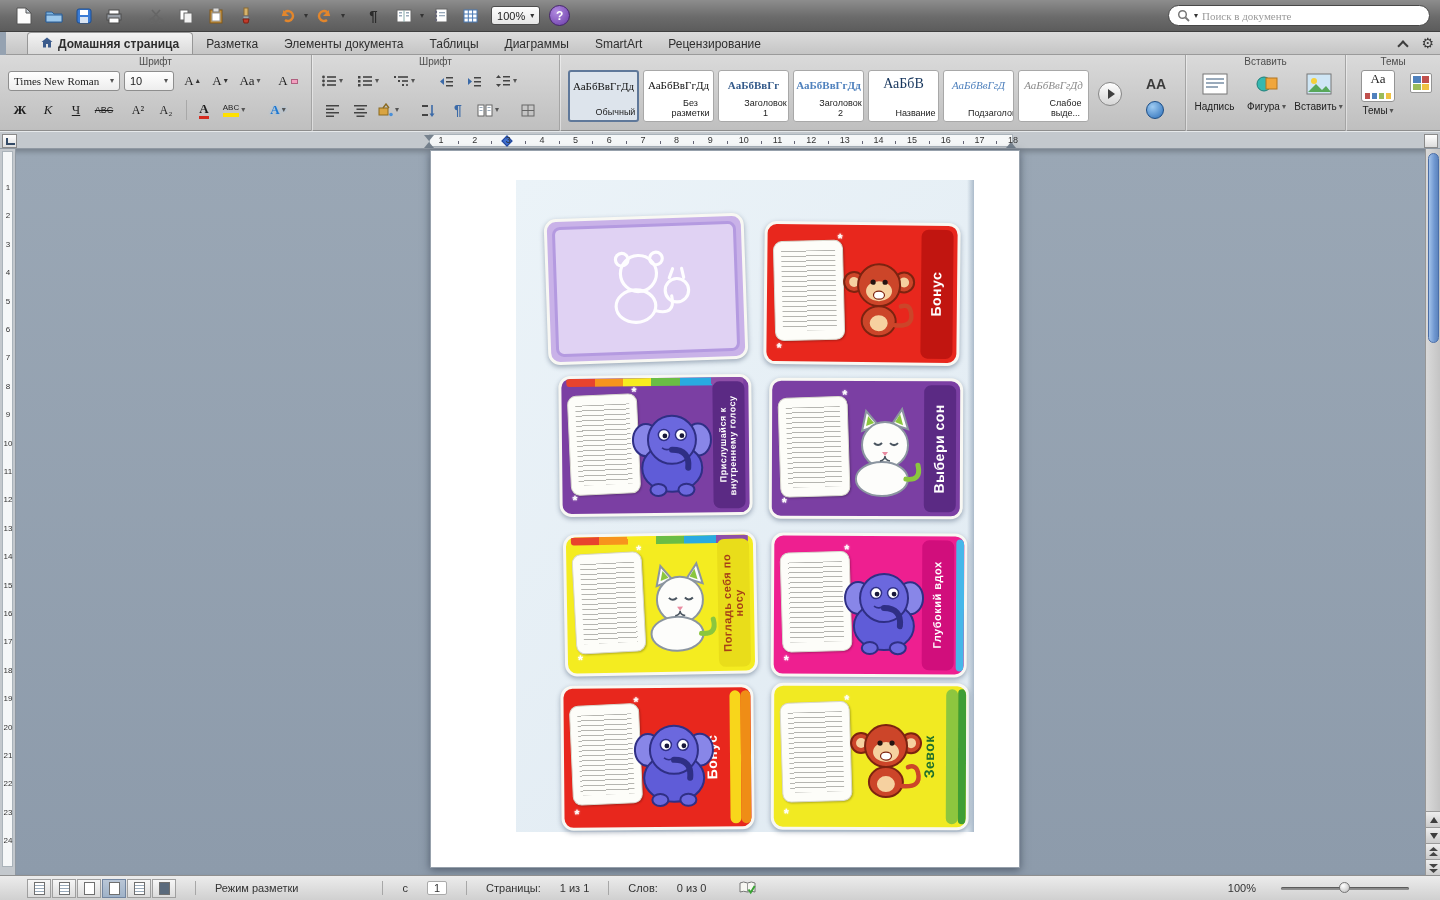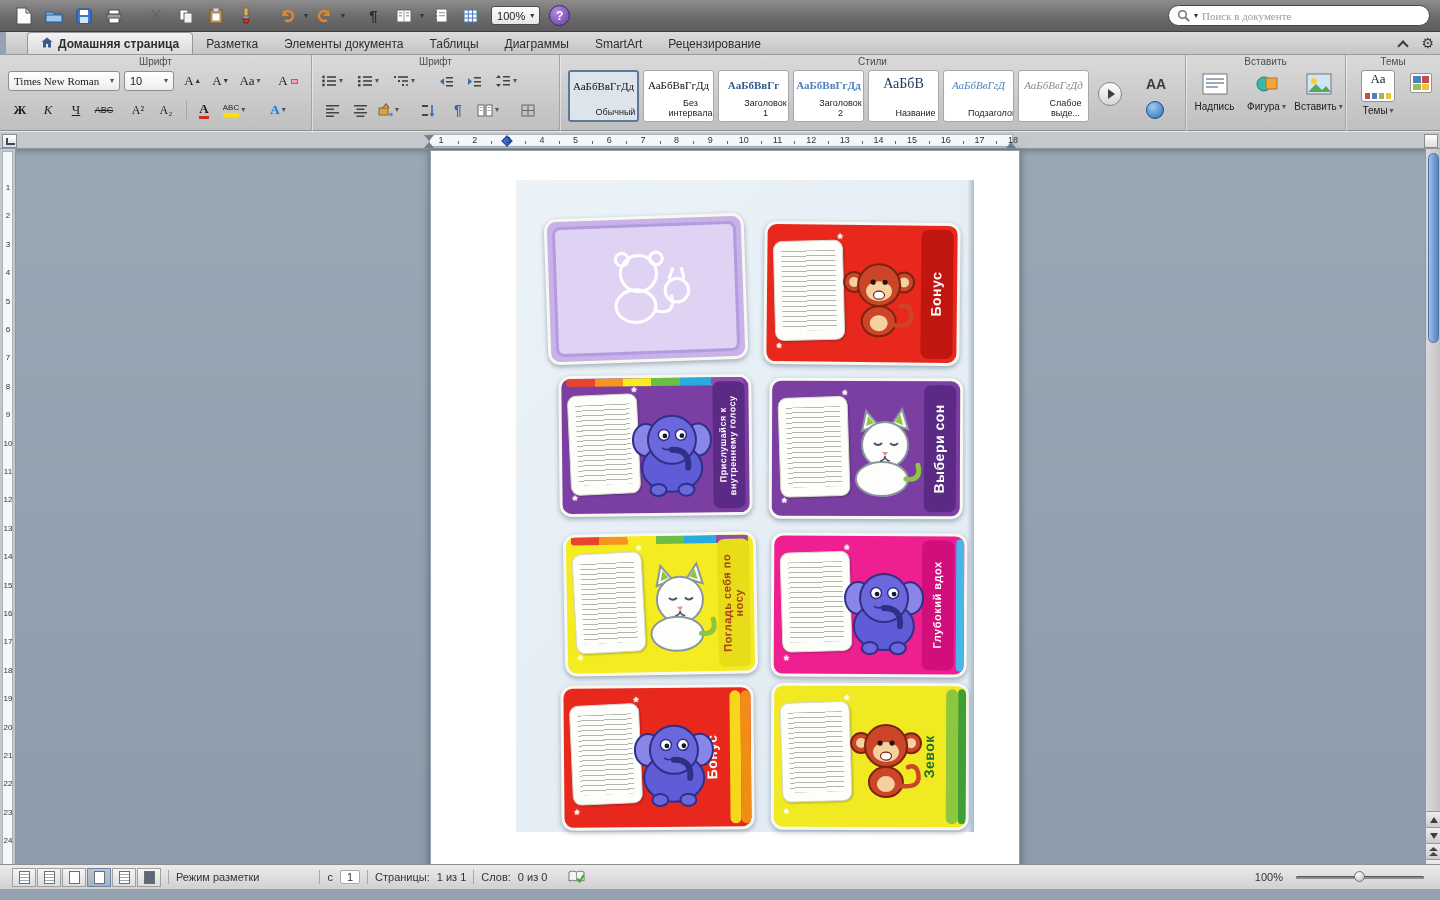--- a/index.html
+++ b/index.html
@@ -125,21 +125,21 @@
 .card.back .inner svg{width:80%;height:80%;}
 
 
 .vscroll{position:absolute;top:149px;right:0;width:15px;height:726px;background:linear-gradient(90deg,#dadada,#c4c4c4);border-left:1px solid #979797;}
 .vthumb{position:absolute;left:2px;top:4px;width:11px;height:190px;border-radius:6px;background:linear-gradient(90deg,#a2c2ea,#6f97d0 60%,#5c84bd);border:1px solid #4a6ea8;}
 .sb-btn{position:absolute;left:0;width:15px;height:16px;display:flex;align-items:center;justify-content:center;background:linear-gradient(#eee,#ccc);border-top:1px solid #999;}
 .tri-up{width:0;height:0;border-left:4px solid transparent;border-right:4px solid transparent;border-bottom:6px solid #3e3e3e;}
 .tri-down{width:0;height:0;border-left:4px solid transparent;border-right:4px solid transparent;border-top:6px solid #3e3e3e;}
 
 
-.statusbar{position:absolute;left:0;bottom:11px;width:100%;height:25px;background:linear-gradient(#ececec,#d0d0d0);border-top:1px solid #8f8f8f;display:flex;align-items:center;font-size:11px;color:#333;padding:0 12px;gap:7px;}
+.statusbar{position:absolute;left:0;bottom:0;width:100%;height:25px;background:linear-gradient(#ececec,#d0d0d0);border-top:1px solid #8f8f8f;display:flex;align-items:center;font-size:11px;color:#333;padding:0 27px;gap:19px;}
 .view-btns{display:flex;gap:1px;}
 .vw{width:24px;height:19px;border:1px solid #9f9f9f;background:linear-gradient(#f6f6f6,#dcdcdc);display:flex;align-items:center;justify-content:center;}
 .vw.active{background:linear-gradient(#b9c6d6,#9fb2c8);border-color:#7285a0;}
 .vw .pg{width:11px;height:13px;background:#fff;border:1px solid #6f6f6f;position:relative;}
 .vw .pg.lines{background:repeating-linear-gradient(#fff 0 2px,#9ab 2px 3px);}
 .vw .pg.dark{background:#5a6a7c;}
 .sb-sep{width:1px;height:14px;background:#a7a7a7;}
 .sb-gap{width:46px;}
 .zoom-slider{width:128px;height:14px;position:relative;margin:0 4px 0 6px;}
 .zoom-track{position:absolute;top:6px;left:0;width:100%;height:3px;background:#8f8f8f;border-radius:2px;box-shadow:inset 0 1px 1px rgba(0,0,0,.4);}
@@ -473,29 +473,28 @@
       <div class="rbtn" style="left:204px;top:44px;">
           <svg width="14" height="13">
             <rect x="1" y="1" width="12" height="11" fill="none" stroke="#666"></rect>
             <line x1="1" y1="6.5" x2="13" y2="6.5" stroke="#666"></line>
             <line x1="7" y1="1" x2="7" y2="12" stroke="#666"></line>
           </svg>
         </div>
     </div>
 
     <div class="group g-styles">
-      <div class="group-label">Стили</div>
       <div class="styles-gallery">
           <div class="style-box kind-normal selected">
             <div class="style-preview">АаБбВвГгДд</div>
             <div class="style-name">Обычный</div>
           </div>
           <div class="style-box kind-normal">
             <div class="style-preview">АаБбВвГгДд</div>
-            <div class="style-name">Без интервала</div>
+            <div class="style-name">Без разметки</div>
           </div>
           <div class="style-box kind-h1">
             <div class="style-preview">АаБбВвГг</div>
             <div class="style-name">Заголовок 1</div>
           </div>
           <div class="style-box kind-h2">
             <div class="style-preview">АаБбВвГгДд</div>
             <div class="style-name">Заголовок 2</div>
           </div>
           <div class="style-box kind-title">

